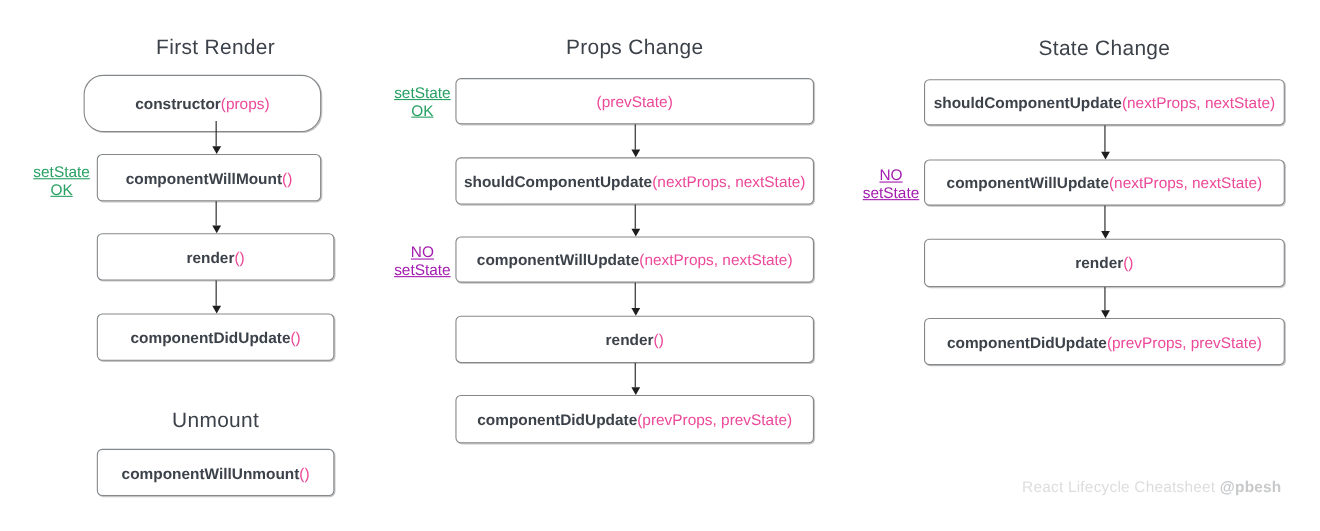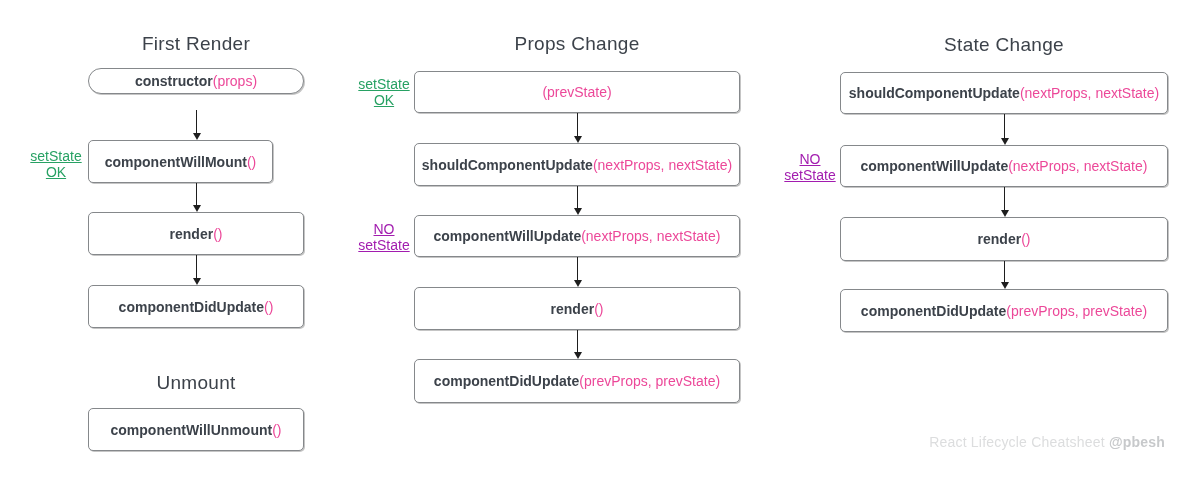--- a/index.html
+++ b/index.html
@@ -64,22 +64,22 @@
     top: 434px;
     right: 35px;
     font-size: 14px;
     color: #dcddde;
     letter-spacing: 0.2px;
   }
   .footer .handle { color: #c7c9cb; font-weight: bold; }
 
   
   .c1-title { left: 88px;  top: 33px;  width: 216px; }
-  .c1-b1 { left: 88px; top: 68px;  width: 216px; height: 26px; border-radius: 18px; }
-  .c1-b2 { left: 88px; top: 140px; width: 185px; height: 43px; }
+  .c1-b1 { left: 76px; top: 68px;  width: 216px; height: 52px; border-radius: 18px; }
+  .c1-b2 { left: 88px; top: 140px; width: 204px; height: 43px; }
   .c1-b3 { left: 88px; top: 212px; width: 216px; height: 43px; }
   .c1-b4 { left: 88px; top: 285px; width: 216px; height: 43px; }
   .c1-a1 { left: 192px; top: 110px; height: 30px; }
   .c1-a2 { left: 192px; top: 183px; height: 29px; }
   .c1-a3 { left: 192px; top: 255px; height: 30px; }
   .u-title { left: 88px; top: 372px; width: 216px; }
   .u-b1  { left: 88px; top: 408px; width: 216px; height: 43px; }
   .ann-c1 { left: 18px; top: 148px; }
 
   

